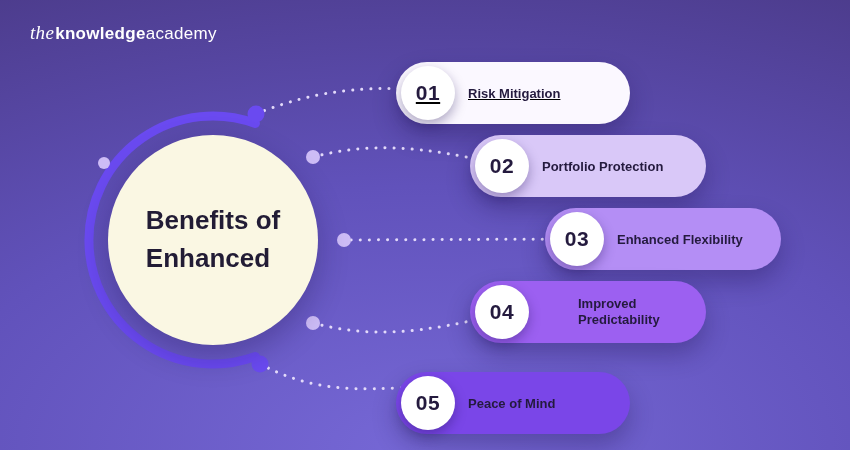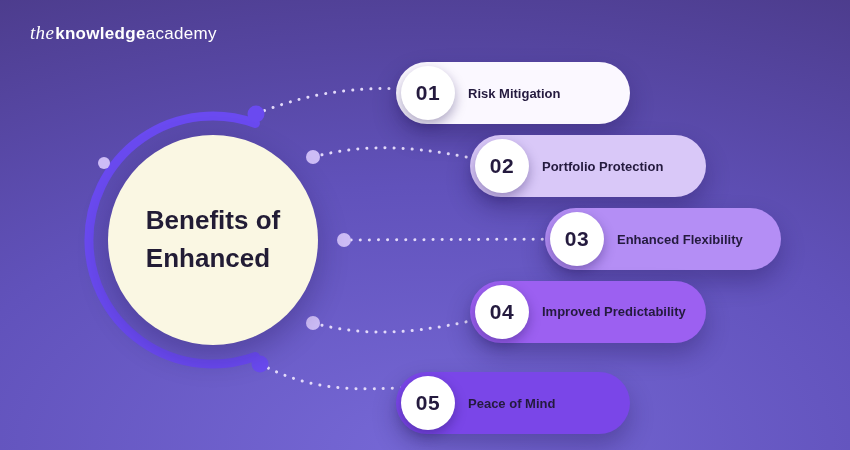--- a/index.html
+++ b/index.html
@@ -103,21 +103,21 @@
     font-weight: 600;
     color: #241a3e;
     white-space: nowrap;
   }
   .label.wrap {
     white-space: normal;
     line-height: 1.25;
     max-width: 150px;
   }
 
-  #pill1 { left: 396px; top: 62px;  width: 234px; }
+  #pill1 { left: 396px; top: 62px;  width: 234px; text-decoration: underline; }
   #pill2 { left: 470px; top: 135px; width: 236px; }
   #pill3 { left: 545px; top: 208px; width: 236px; }
   #pill4 { left: 470px; top: 281px; width: 236px; }
   #pill5 { left: 396px; top: 372px; width: 234px; }
 </style>
 </head>
 <body>
 
 <div class="canvas">
 
@@ -160,21 +160,21 @@
   <div class="pill" id="pill2" style="background: rgb(217, 200, 248);">
     <div class="badge">02</div>
     <div class="label">Portfolio Protection</div>
   </div>
 
   <div class="pill" id="pill3" style="background: rgb(180, 142, 245);">
     <div class="badge">03</div>
     <div class="label">Enhanced Flexibility</div>
   </div>
 
-  <div class="pill" id="pill4" style="background: rgb(156, 96, 241);">
+  <div class="pill" id="pill4" style="background: rgb(156, 96, 241); gap: 36px;">
     <div class="badge">04</div>
     <div class="label wrap">Improved Predictability</div>
   </div>
 
   <div class="pill" id="pill5" style="background: rgb(122, 70, 232);">
     <div class="badge">05</div>
     <div class="label">Peace of Mind</div>
   </div>
 
 </div>

